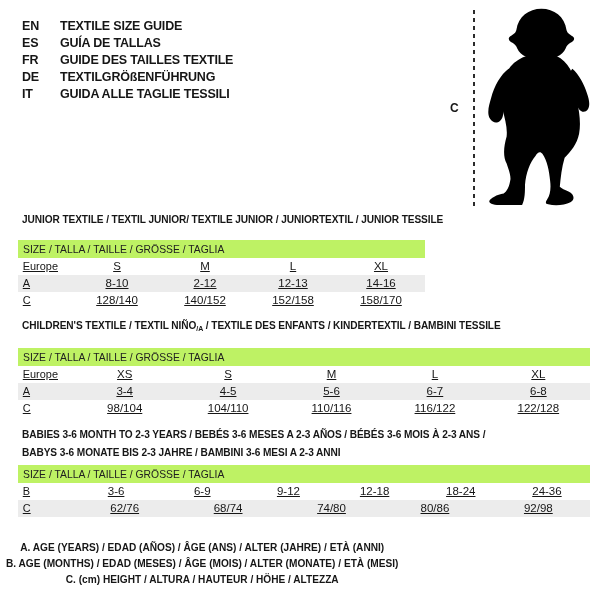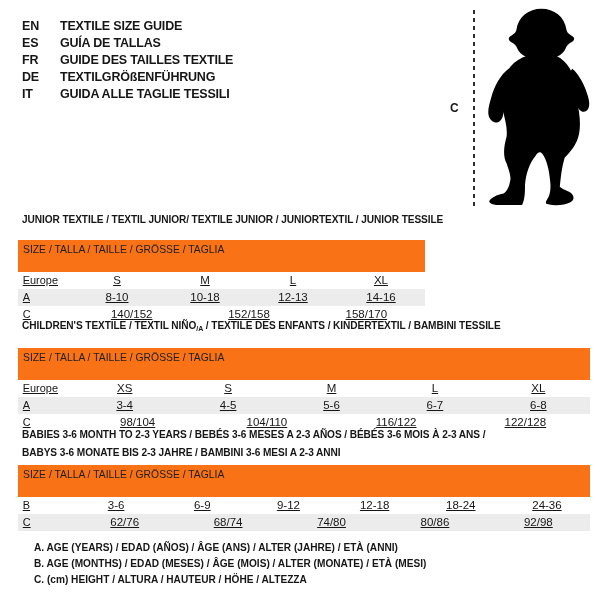--- a/index.html
+++ b/index.html
@@ -13,31 +13,31 @@
   .lang-code{width:38px;}
   
   .heading{
     position:absolute;left:22px;font-weight:bold;font-size:11.5px;
     transform:scaleX(0.88);transform-origin:0 50%;white-space:nowrap;letter-spacing:-0.1px;
   }
   .heading .subscript{font-size:8px;vertical-align:-2px;}
   .heading-2l{line-height:18px;}
   
   .sg-table{position:absolute;left:18px;font-size:11.5px;}
-  .thead{height:32px;line-height:18px;background:#f97316;padding-left:5px;}
+  .thead{height:18px;line-height:18px;background:#bef264;padding-left:5px;}
   .thead .thead-text{
     display:inline-block;transform:scaleX(0.9);transform-origin:0 50%;
     white-space:nowrap;color:#202020;
   }
   .trow{display:flex;height:17px;line-height:17px;text-decoration:underline;}
   .trow.shaded{background:#ececec;}
   .rlabel{flex:0 0 50px;padding-left:5px;transform:scaleX(0.95);transform-origin:0 50%;}
   .cell{flex:1;text-align:center;}
   
-  .notes{position:absolute;left:34px;top:539px;font-weight:bold;font-size:11.5px;}
+  .notes{position:absolute;left:6px;top:539px;font-weight:bold;font-size:11.5px;text-align:center;}
   .note-line{height:16px;line-height:16px;transform:scaleX(0.88);transform-origin:0 50%;white-space:nowrap;}
   
   .measure-line{
     position:absolute;left:473px;top:10px;width:2px;height:197px;
     background:repeating-linear-gradient(180deg,#2b2b2b 0 4px,transparent 4px 8px);
   }
   .figure-label{position:absolute;left:450px;top:101px;font-size:12px;font-weight:bold;}
   .baby{position:absolute;left:481px;top:5px;width:117px;height:203px;}
   .baby path{fill:#000;}
 </style>
@@ -86,26 +86,27 @@
     <div class="trow">
       <span class="rlabel">Europe</span>
       <span class="cell">S</span>
       <span class="cell">M</span>
       <span class="cell">L</span>
       <span class="cell">XL</span>
     </div>
     <div class="trow shaded">
       <span class="rlabel">A</span>
       <span class="cell">8-10</span>
-      <span class="cell">10-18</span>
+      <span class="cell">2-12</span>
       <span class="cell">12-13</span>
       <span class="cell">14-16</span>
     </div>
     <div class="trow">
       <span class="rlabel">C</span>
+      <span class="cell">128/140</span>
       <span class="cell">140/152</span>
       <span class="cell">152/158</span>
       <span class="cell">158/170</span>
     </div>
   </div>
 
   <div class="heading" style="top:319px;"><span>CHILDREN'S TEXTILE / TEXTIL NIÑO</span><span class="subscript">/A</span><span> / TEXTILE DES ENFANTS / KINDERTEXTIL / BAMBINI TESSILE</span></div>
   <div class="sg-table" style="top:348px;width:572px;">
     <div class="thead">
       <span class="thead-text">SIZE / TALLA / TAILLE / GRÖSSE / TAGLIA</span>
@@ -123,20 +124,21 @@
       <span class="cell">3-4</span>
       <span class="cell">4-5</span>
       <span class="cell">5-6</span>
       <span class="cell">6-7</span>
       <span class="cell">6-8</span>
     </div>
     <div class="trow">
       <span class="rlabel">C</span>
       <span class="cell">98/104</span>
       <span class="cell">104/110</span>
+      <span class="cell">110/116</span>
       <span class="cell">116/122</span>
       <span class="cell">122/128</span>
     </div>
   </div>
 
   <div class="heading heading-2l" style="top:425px;">
     <div>BABIES 3-6 MONTH TO 2-3 YEARS / BEBÉS 3-6 MESES A 2-3 AÑOS / BÉBÉS 3-6 MOIS À 2-3 ANS /</div>
     <div>BABYS 3-6 MONATE BIS 2-3 JAHRE / BAMBINI 3-6 MESI A 2-3 ANNI</div>
   </div>
   <div class="sg-table" style="top:465px;width:572px;">

